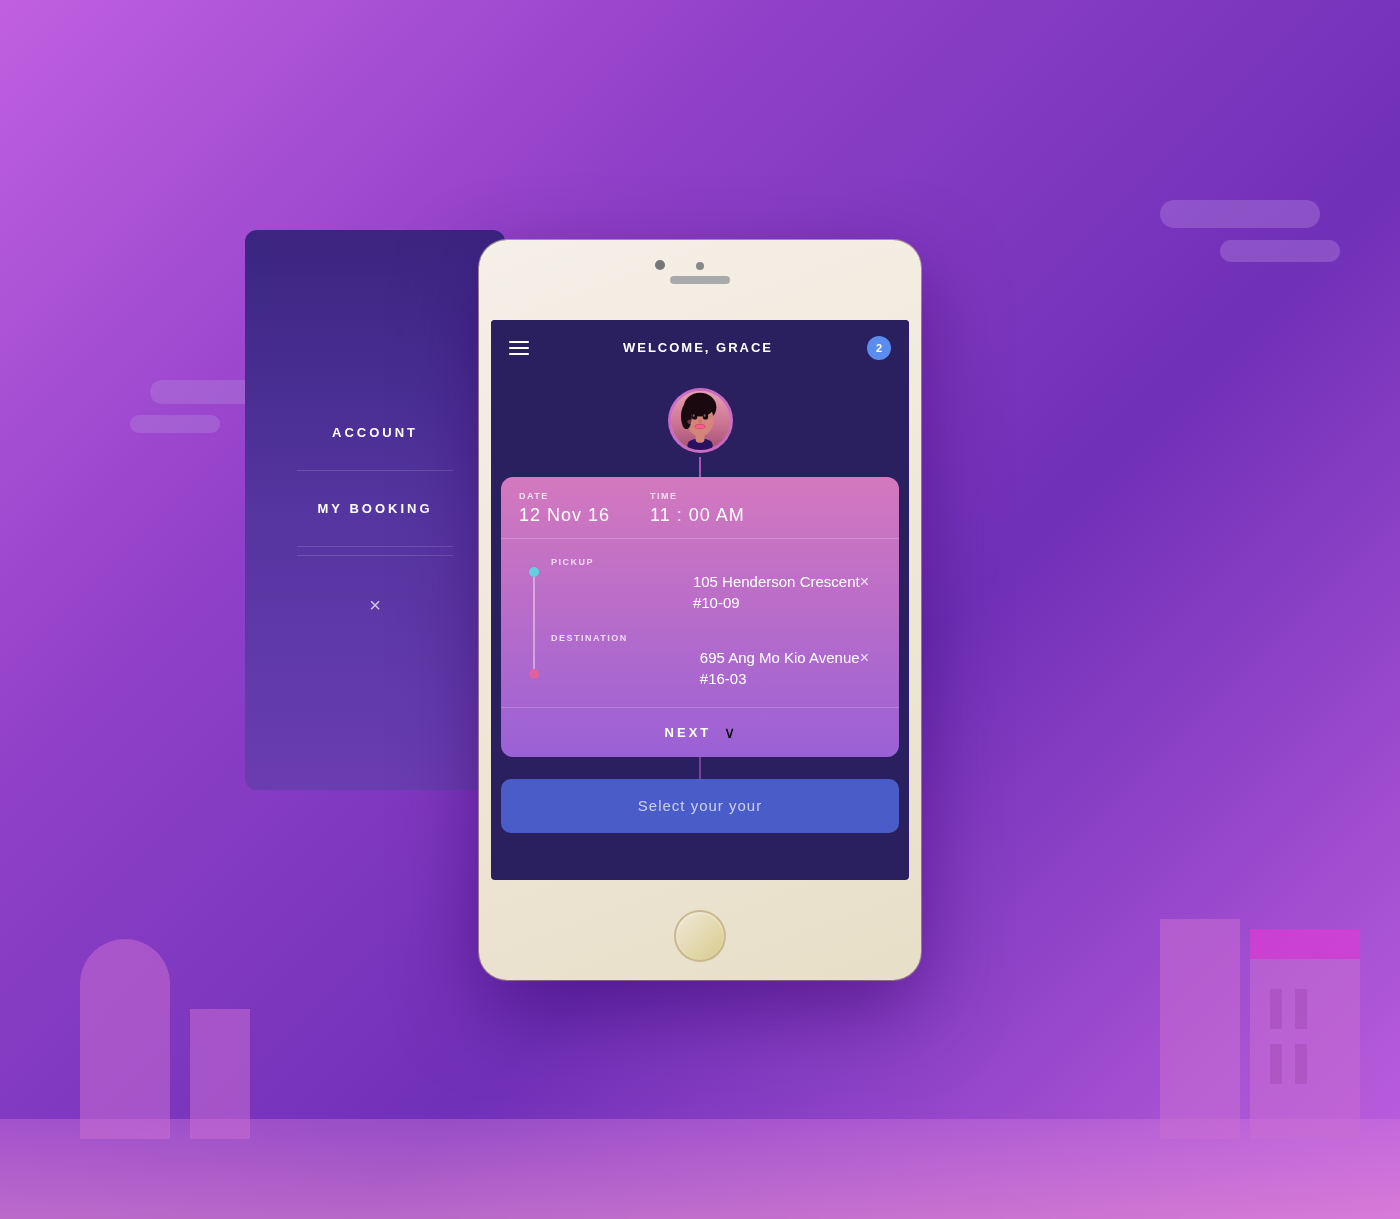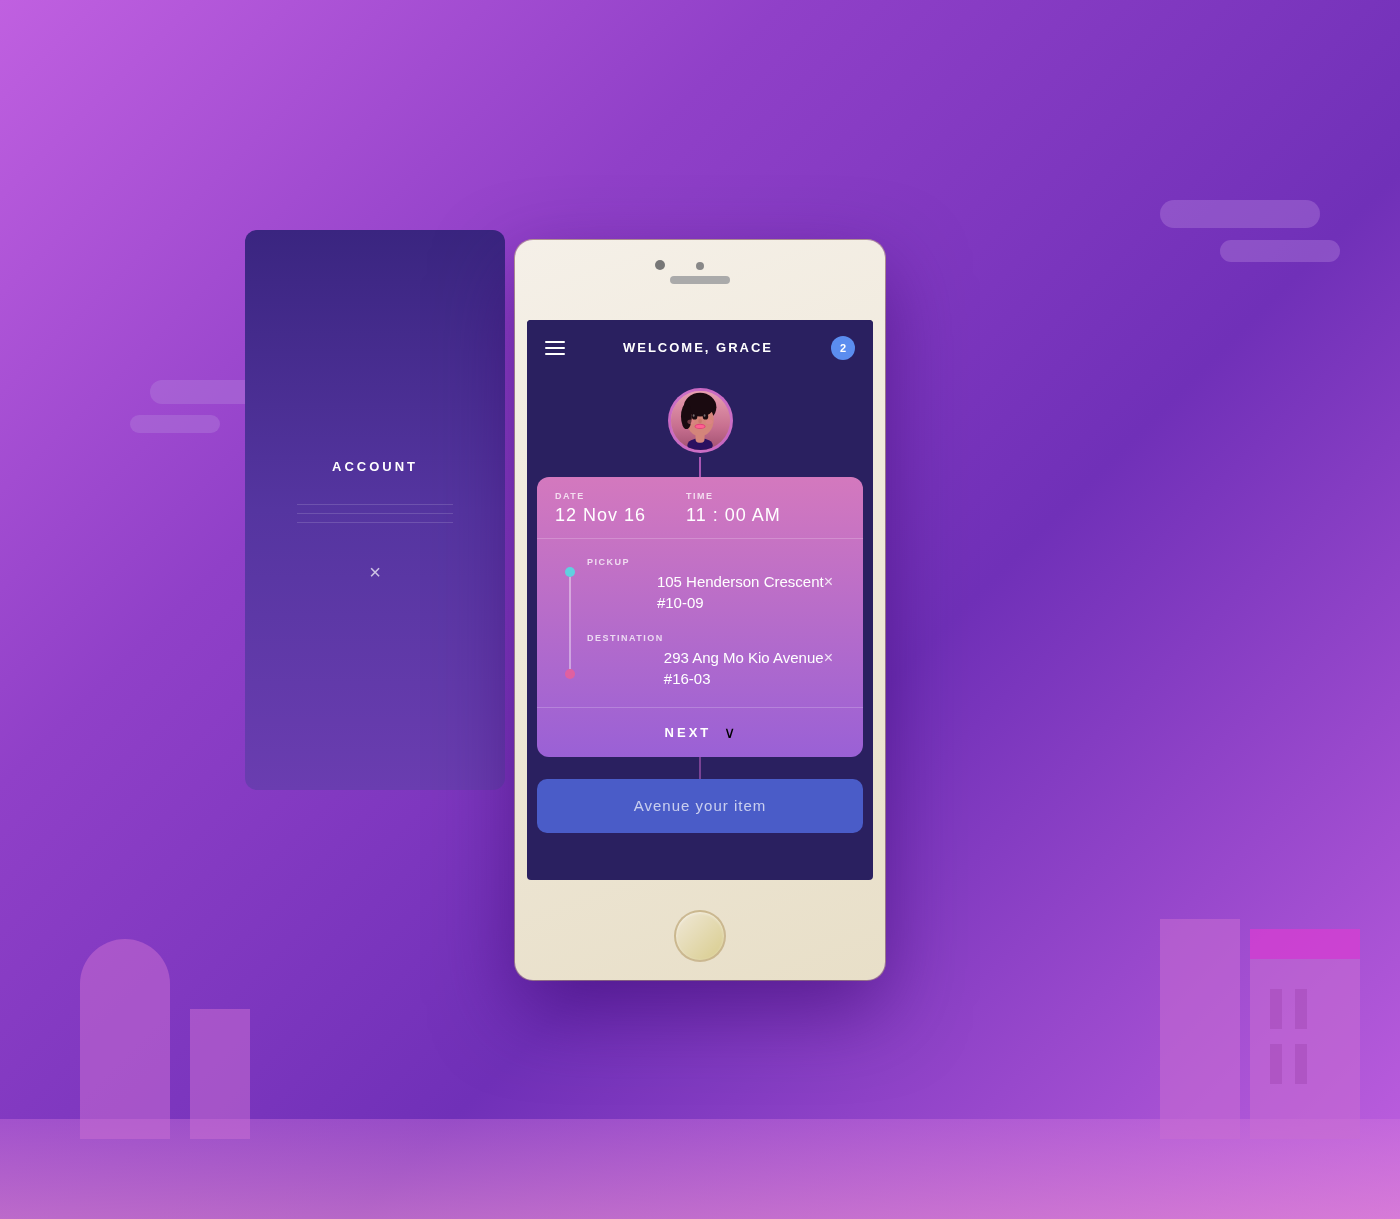--- a/index.html
+++ b/index.html
@@ -148,24 +148,24 @@
     .menu-close {
       margin-top: 30px;
       color: rgba(255,255,255,0.7);
       font-size: 20px;
       cursor: pointer;
     }
 
     
     .phone-frame {
       position: relative;
-      width: 370px;
+      width: 442px;
       height: 740px;
       background: linear-gradient(160deg, #f5f0e8 0%, #e8dfc8 100%);
-      border-radius: 18px;
+      border-radius: 28px;
       box-shadow: 0 30px 80px rgba(50, 0, 100, 0.5), 0 0 0 1px rgba(200,180,140,0.8);
       z-index: 10;
       display: flex;
       flex-direction: column;
       align-items: center;
       overflow: hidden;
     }
 
     
     .phone-top-bar {
@@ -513,20 +513,21 @@
   <div class="building building-left-1"></div>
   <div class="building building-left-2"></div>
 
   <div class="building building-right-1"></div>
   <div class="building building-right-2"></div>
   <div class="building-right-1-top"></div>
 
   <div class="side-menu">
     <div class="menu-item">ACCOUNT</div>
     <div class="menu-divider"></div>
+    <div class="menu-item">MY BOOKING</div>
     <div class="menu-divider"></div>
     <div class="menu-divider"></div>
     <div class="menu-close">×</div>
   </div>
 
   <div class="phone-frame">
 
     <div class="phone-top-bar">
       <div class="phone-camera-left"></div>
       <div class="phone-camera"></div>
@@ -611,38 +612,38 @@
                 <span>#10-09</span>
               </div>
               <span class="clear-btn">×</span>
             </div>
           </div>
 
           <div class="location-item location-item-last">
             <div class="location-label">DESTINATION</div>
             <div class="location-row">
               <div class="location-address">
-                <span>293 Ang Mo Kio Avenue</span><br>
+                <span>695 Ang Mo Kio Avenue</span><br>
                 <span>#16-03</span>
               </div>
               <span class="clear-btn">×</span>
             </div>
           </div>
         </div>
 
         <div class="next-btn">
           <span class="next-btn-text">NEXT</span>
           <span class="chevron-icon">∨</span>
         </div>
       </div>
 
       <div class="screen-bottom">
         <div class="bottom-connector"></div>
         <div class="select-item-bar">
-          <span class="select-item-text">Avenue your item</span>
+          <span class="select-item-text">Select your your</span>
         </div>
       </div>
 
     </div>
 
     <div class="phone-home-btn"></div>
 
   </div>
 
 </div>

